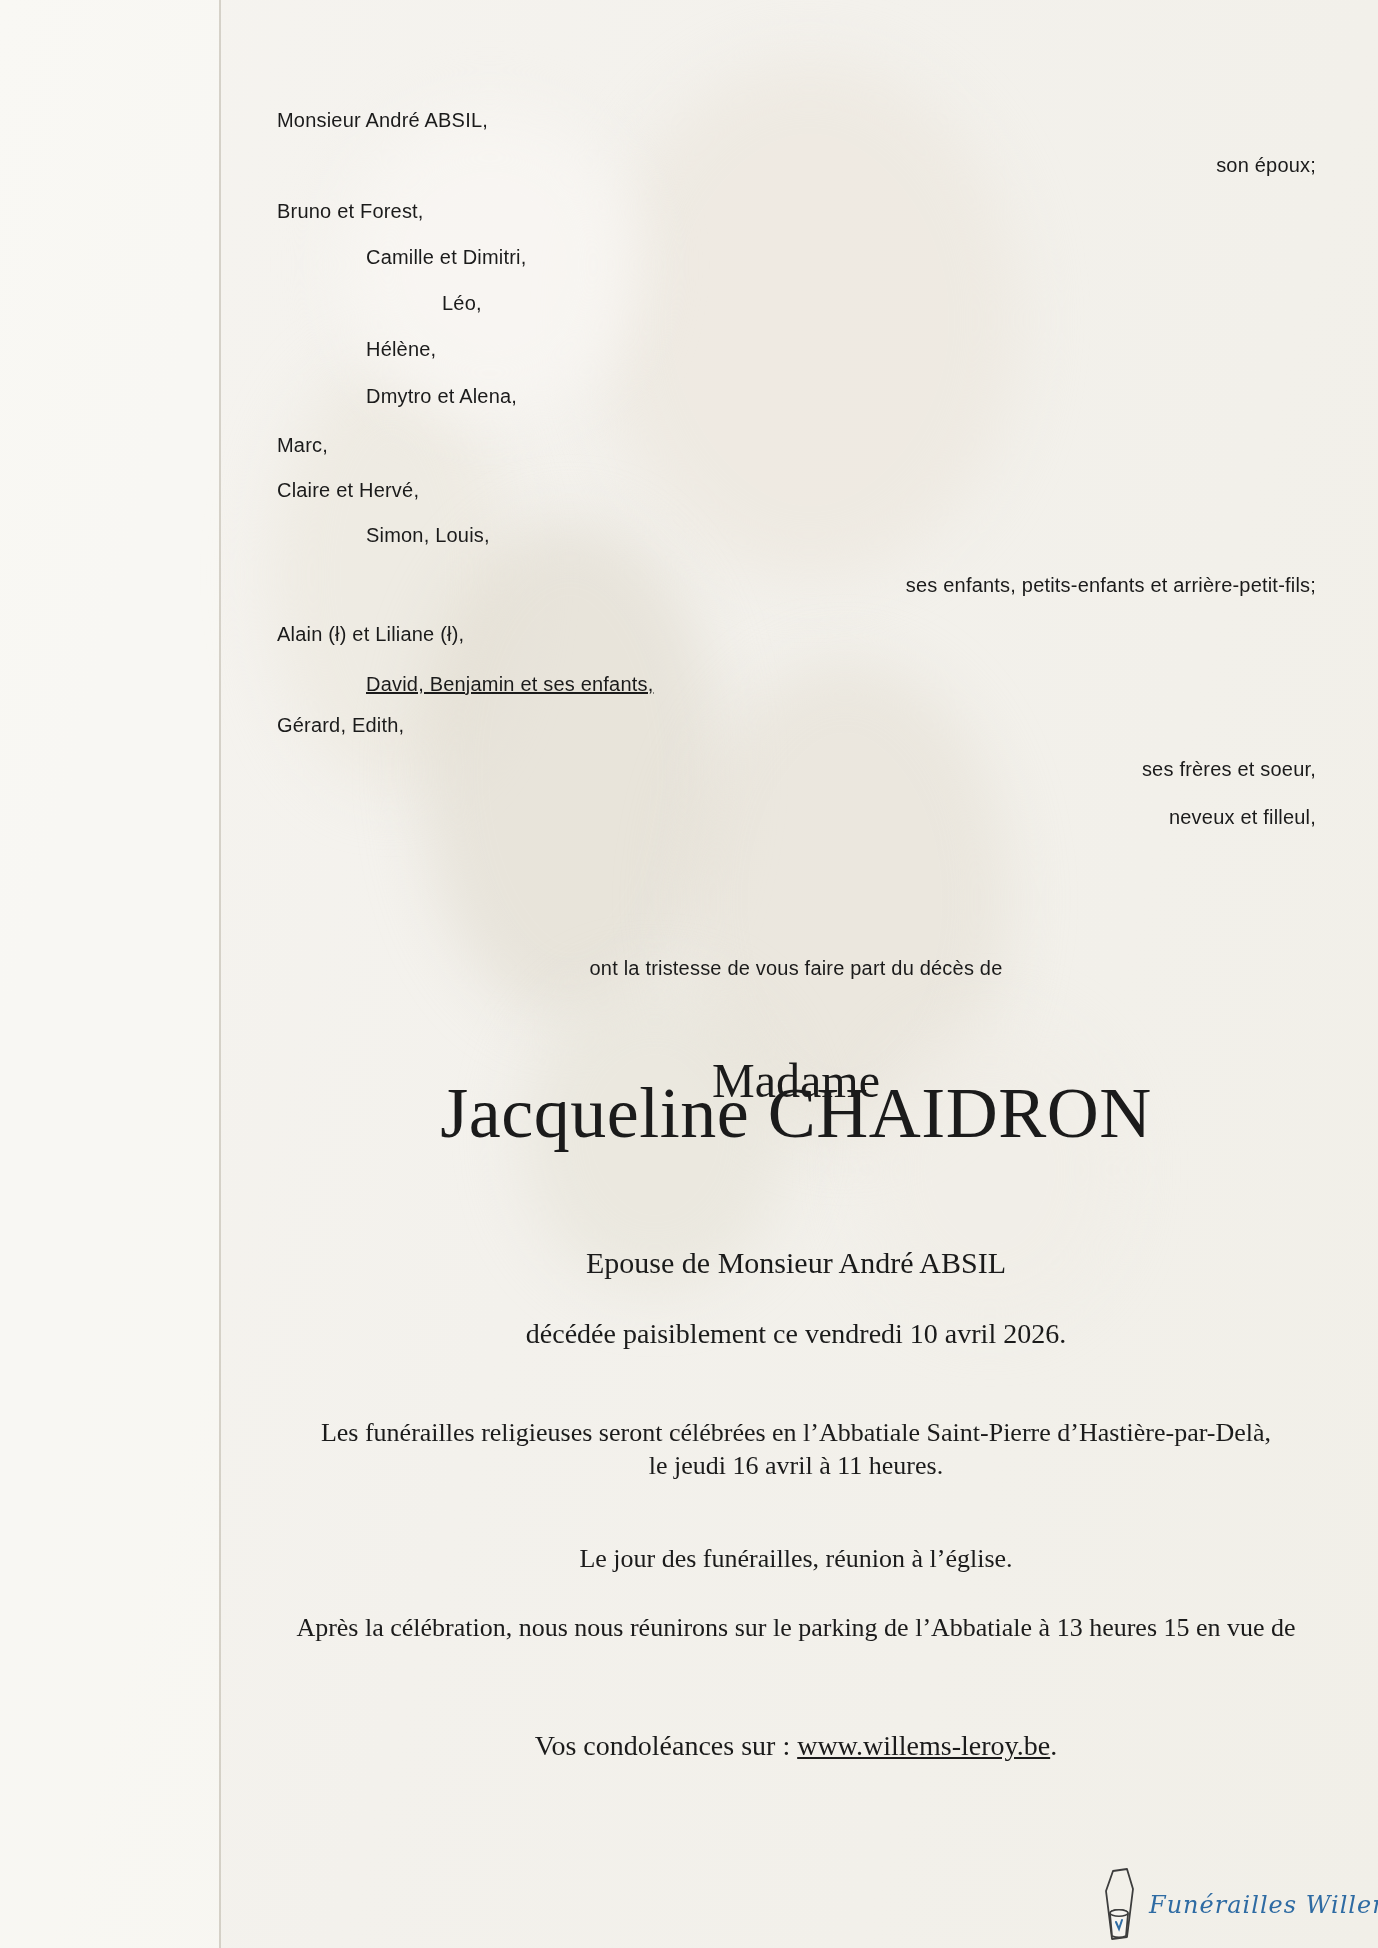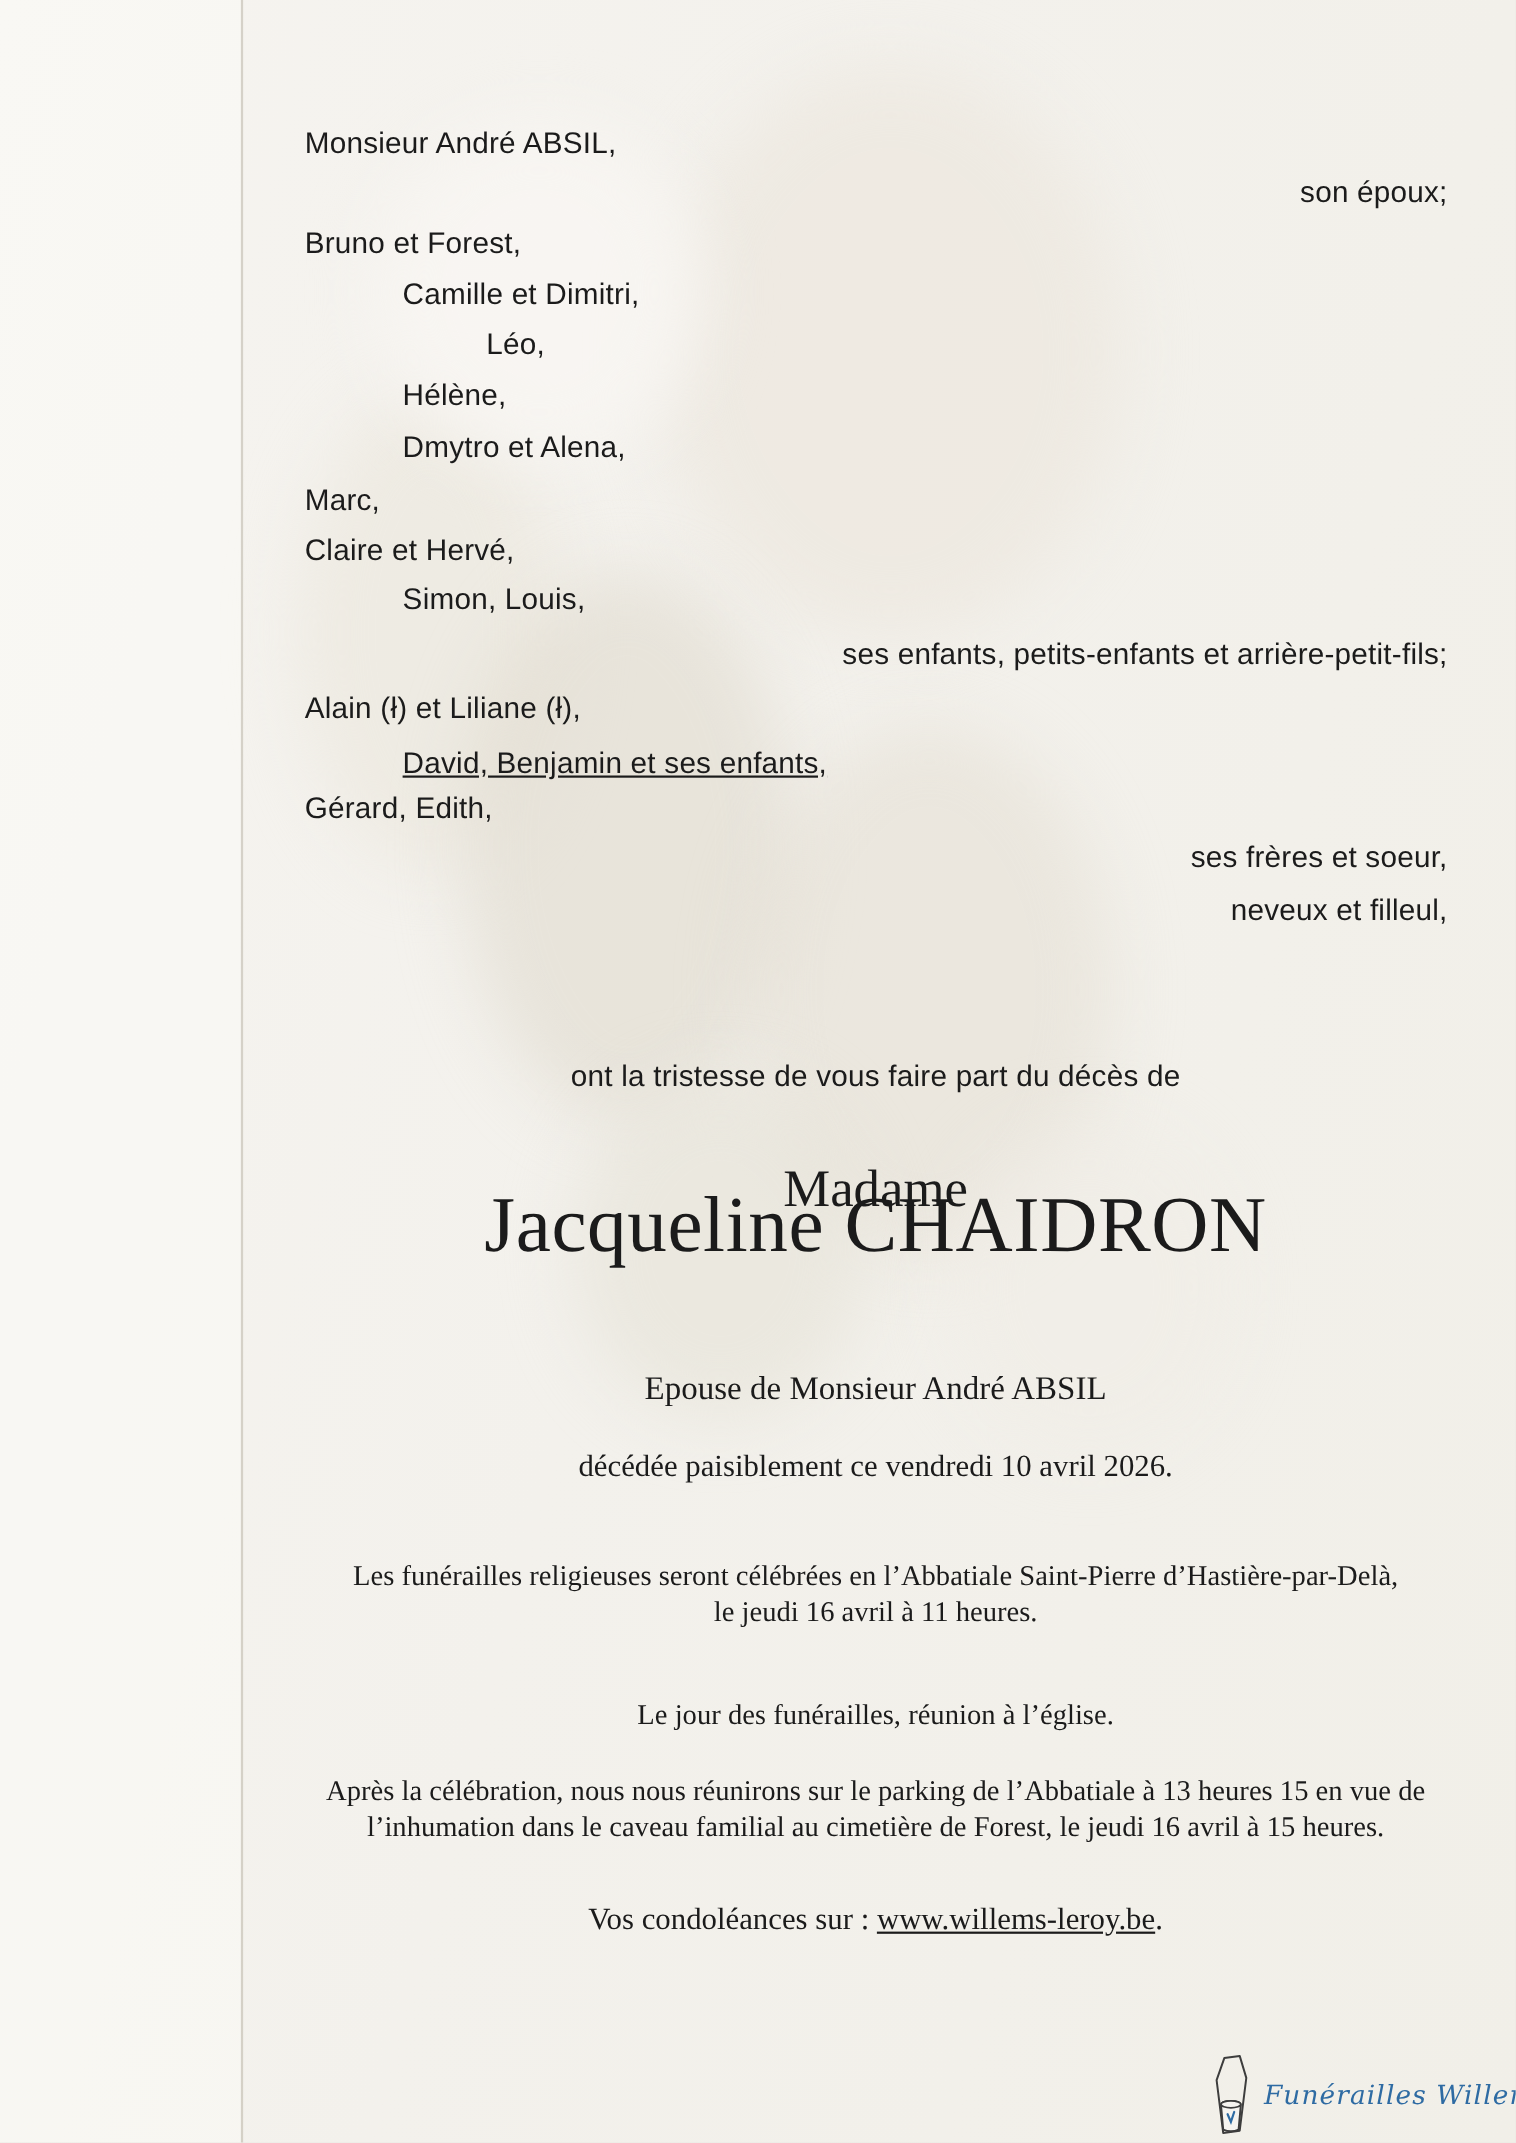--- a/index.html
+++ b/index.html
@@ -20,21 +20,21 @@
   .wm2 { left: 270px; top: 360px; width: 240px; height: 430px; background: rgba(236,232,223,0.75); }
   .wm3 { left: 420px; top: 520px; width: 300px; height: 500px; background: rgba(222,217,204,0.55); }
   .wm4 { left: 680px; top: 660px; width: 330px; height: 480px; background: rgba(227,222,210,0.50); }
   .wm5 { left: 520px; top: 980px; width: 270px; height: 310px; background: rgba(231,227,217,0.65); }
   .wm6 { left: 340px; top: 110px; width: 300px; height: 310px; background: rgba(248,246,242,0.85); }
   .wm7 { left: 860px; top: 1020px; width: 260px; height: 300px; background: rgba(240,237,230,0.6); }
   
   .fold-strip { position: absolute; left: 0; top: 0; width: 219px; height: 100%; background: rgba(253,252,249,0.45); }
   .fold-line  { position: absolute; left: 219px; top: 0; width: 2px; height: 100%; background: rgba(176,169,153,0.45); }
 
-  .line { position: absolute; line-height: 34px; font-size: 27px; white-space: nowrap; letter-spacing: 0.2px; margin-top: 10px; }
+  .line { position: absolute; line-height: 34px; font-size: 20px; white-space: nowrap; letter-spacing: 0.2px; }
   .r    { right: 62px; text-align: right; }
   .centerband { position: absolute; left: 214px; width: 1164px; text-align: center; }
   .serif  { font-family: "Liberation Serif", serif; }
   .b      { font-weight: normal; }
   .title-main { font-size: 72px; line-height: 76px; letter-spacing: 0.5px; }
   .title-madame { font-size: 48px; line-height: 52px; }
   .cer { font-size: 26px; line-height: 33px; letter-spacing: 0px; white-space: nowrap; }
   .url { text-decoration: underline; color: inherit; }
   .brand-text {
     font-family: "DejaVu Serif", serif;
@@ -92,21 +92,20 @@
 
   <div class="centerband serif b cer" style="top:1416px;">
     <div>Les funérailles religieuses seront célébrées en l’Abbatiale Saint-Pierre d’Hastière-par-Delà,</div>
     <div>le jeudi 16 avril à 11 heures.</div>
   </div>
 
   <div class="centerband serif b cer" style="top:1542px;">Le jour des funérailles, réunion à l’église.</div>
 
   <div class="centerband serif cer" style="top:1611px;">
     <div>Après la célébration, nous nous réunirons sur le parking de l’Abbatiale à 13 heures 15 en vue de</div>
-    <div>l’inhumation dans le caveau familial au cimetière de Forest, le jeudi 16 avril à 15 heures.</div>
   </div>
 
   <div class="centerband serif" style="top:1729px; font-size:28px; line-height:34px;">
     <span>Vos condoléances sur : </span><a class="url" href="#">www.willems-leroy.be</a><span>.</span>
   </div>
 
   <div style="position:absolute; left:1103px; top:1868px; display:flex; align-items:center;">
     <svg width="34" height="74" viewBox="0 0 34 74">
       <path d="M10 3 L24 1 L30 21 L24 69 L9 71 L3 23 Z" fill="none" stroke="#3d3d3d" stroke-width="1.8" stroke-linejoin="round"></path>
       <path d="M7 46 Q7 42 16 42 Q25 42 25 46 L23 68 Q16 71 9 68 Z" fill="#f6f4f0" stroke="#3d3d3d" stroke-width="1.8" stroke-linejoin="round"></path>

